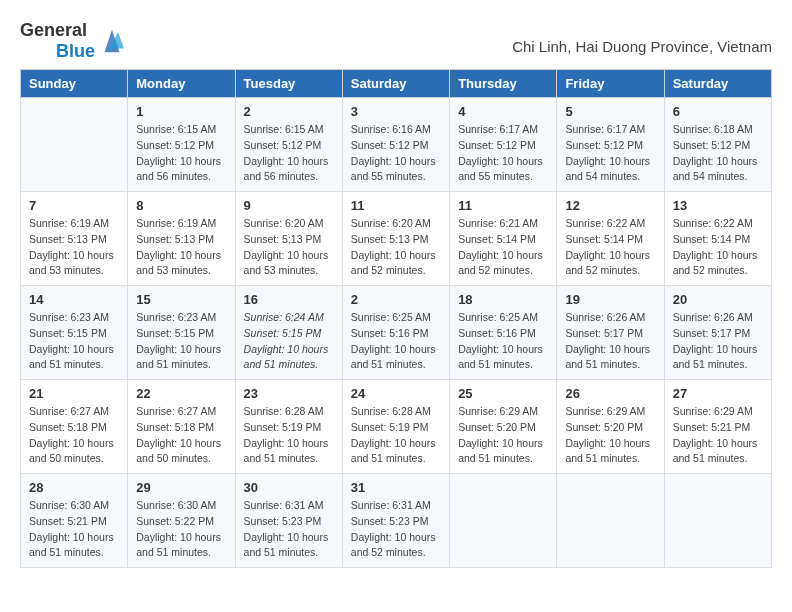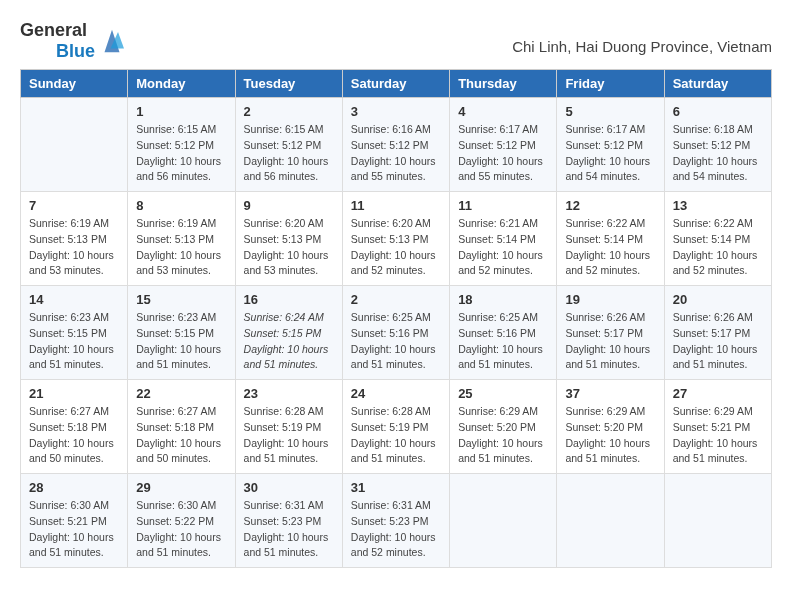--- a/index.html
+++ b/index.html
@@ -301,21 +301,21 @@
 and 51 minutes.</div>
         </td>
         <td>
           <span class="day-number">25</span>
           <div class="day-info" style="white-space: pre-line;">Sunrise: 6:29 AM
 Sunset: 5:20 PM
 Daylight: 10 hours
 and 51 minutes.</div>
         </td>
         <td>
-          <span class="day-number">37</span>
+          <span class="day-number">26</span>
           <div class="day-info" style="white-space: pre-line;">Sunrise: 6:29 AM
 Sunset: 5:20 PM
 Daylight: 10 hours
 and 51 minutes.</div>
         </td>
         <td>
           <span class="day-number">27</span>
           <div class="day-info" style="white-space: pre-line;">Sunrise: 6:29 AM
 Sunset: 5:21 PM
 Daylight: 10 hours

